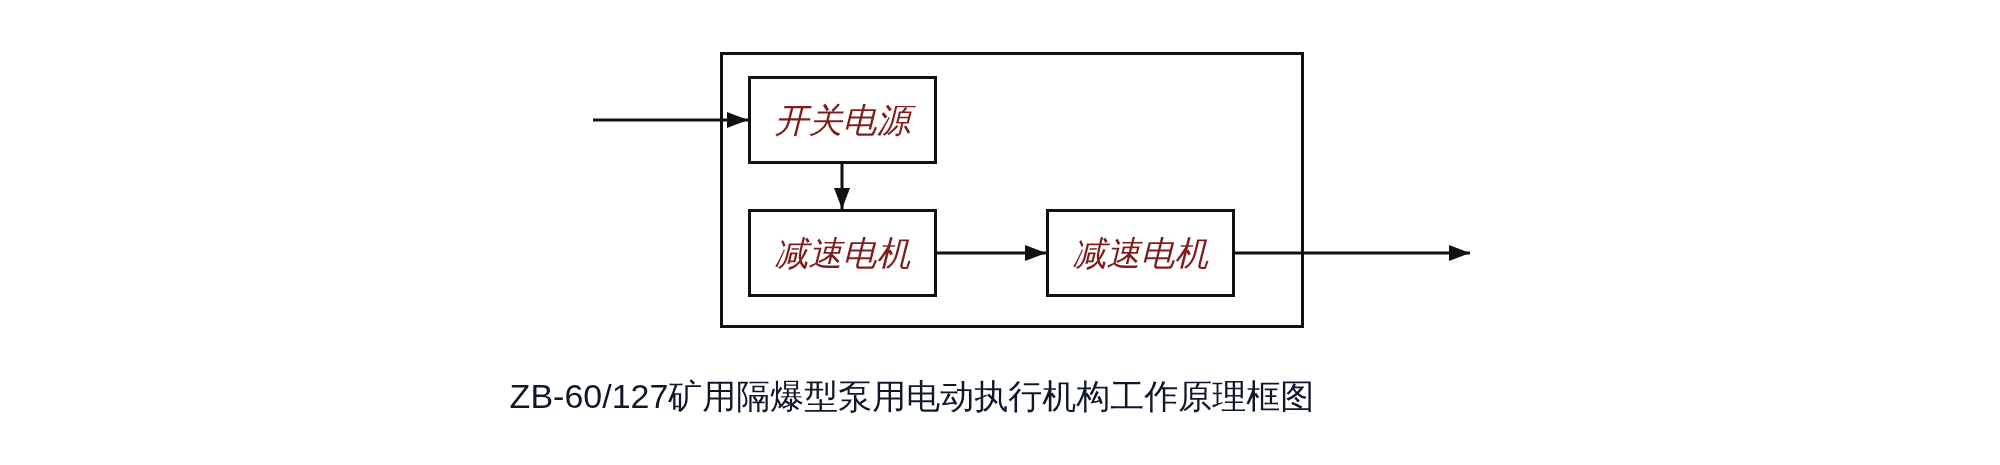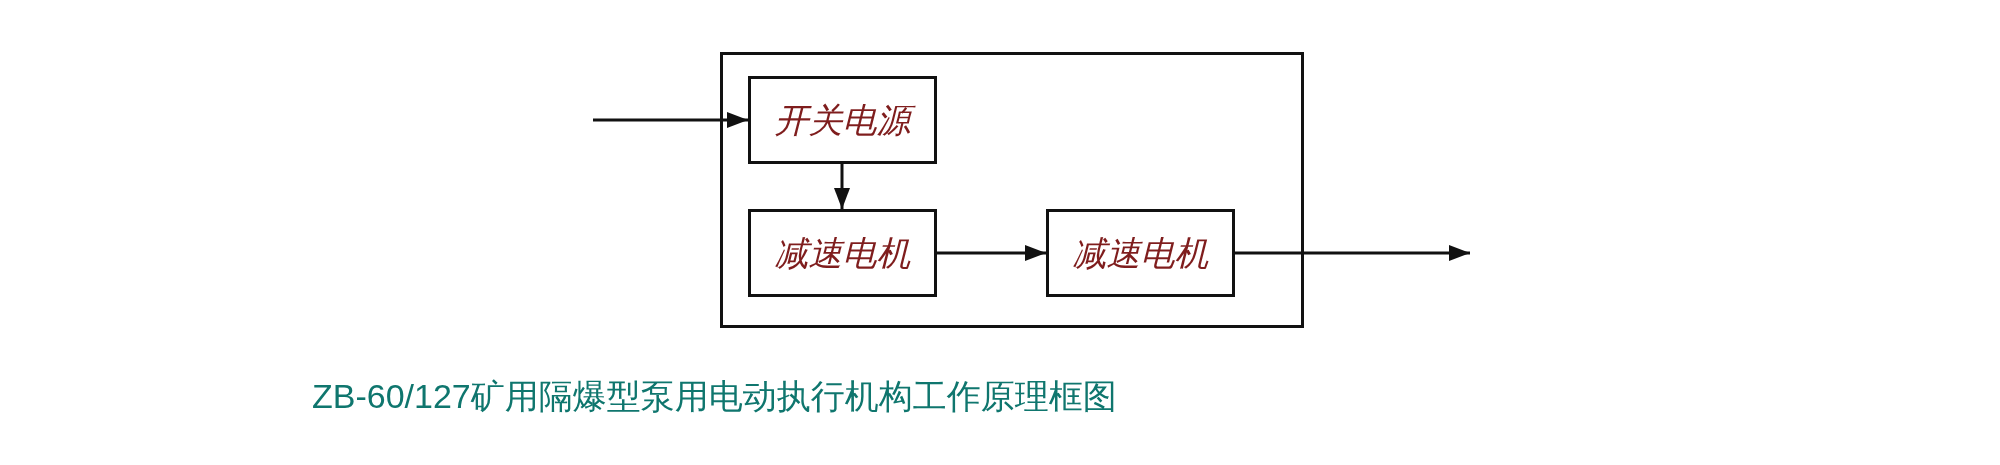--- a/index.html
+++ b/index.html
@@ -64,23 +64,23 @@
     font-size: 34px;
     color: #111111;
     white-space: nowrap;
     line-height: 1.1;
   }
   .caption {
     position: absolute;
     left: 312px;
     top: 378px;
     width: 1200px;
-    text-align: left;
+    text-align: center;
     font-size: 34px;
-    color: #0f766e;
+    color: #0f172a;
     white-space: nowrap;
     line-height: 1.1;
   }
 </style>
 </head>
 <body>
 
 <div class="canvas">
 
   <svg class="arrow-layer" viewBox="0 0 2000 465" xmlns="http://www.w3.org/2000/svg">

